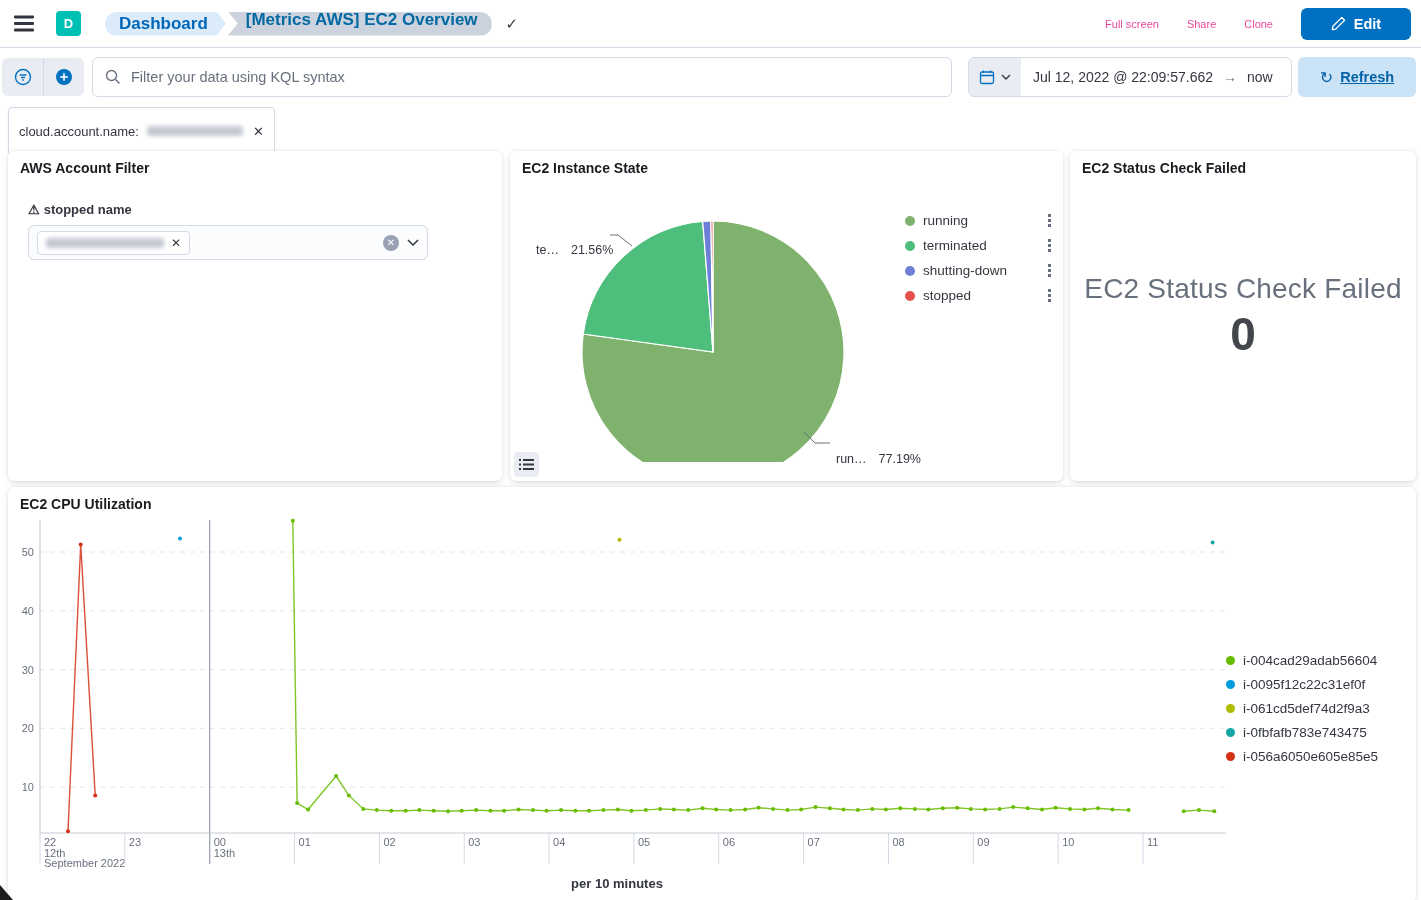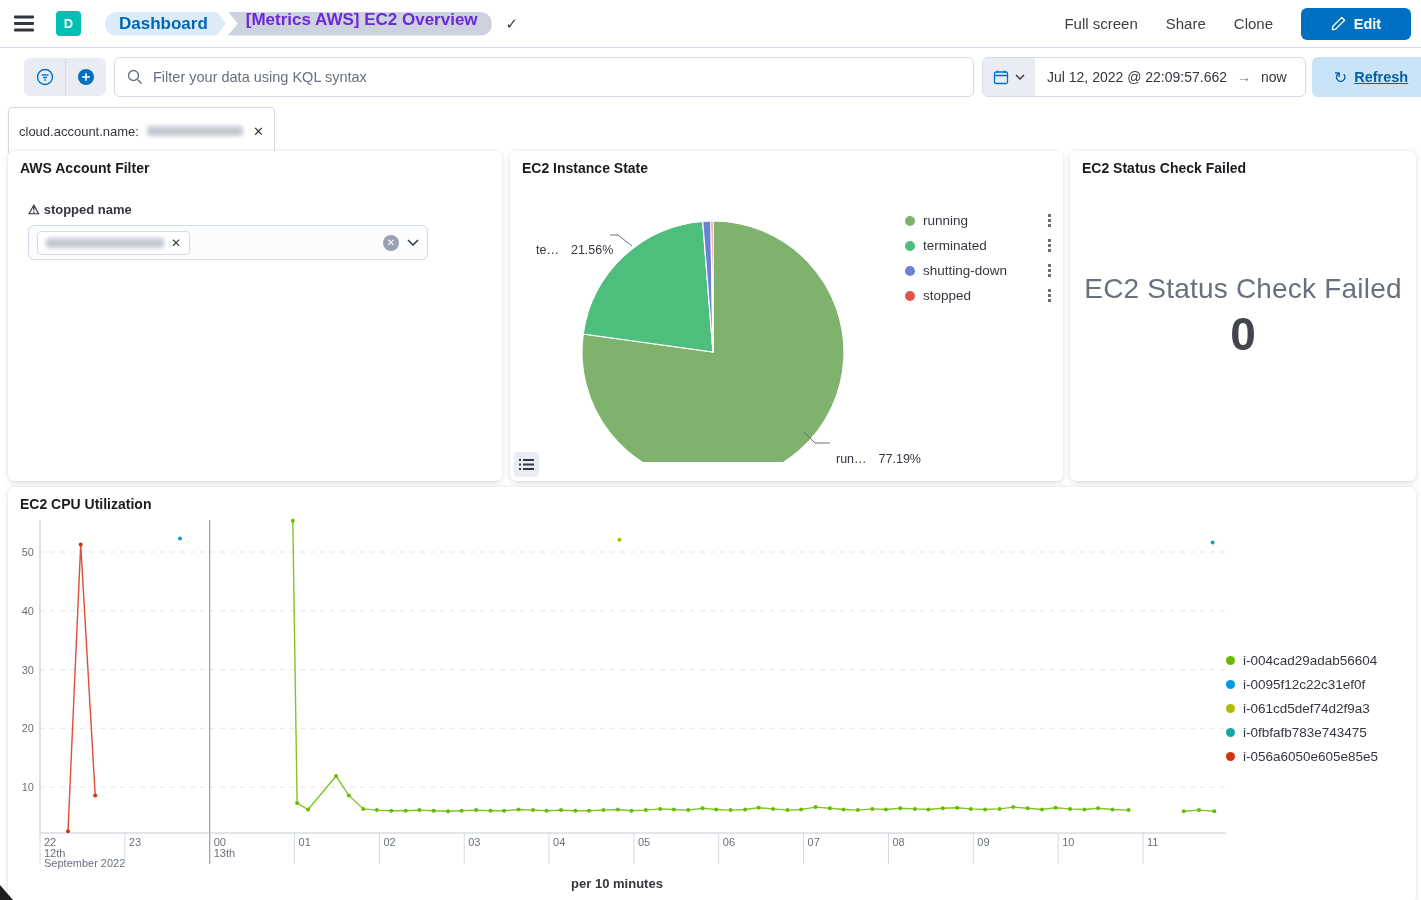--- a/index.html
+++ b/index.html
@@ -12,32 +12,32 @@
   .hamburger { width:48px; height:48px; display:flex; align-items:center; justify-content:center;
     background:none; border:none; cursor:pointer; }
   .hamburger span { display:block; width:20px; height:2.5px; background:#343741; border-radius:1px;
     box-shadow:0 6.5px 0 #343741, 0 -6.5px 0 #343741; }
   .app-badge { width:25px; height:25px; margin-left:8px; border-radius:4px; background:#00bfb3;
     color:#fff; font-weight:700; font-size:13px; display:flex; align-items:center; justify-content:center; }
   .crumbs { display:flex; align-items:center; margin-left:24px; font-size:17px; }
   .crumb { height:24px; display:flex; align-items:center; font-weight:600; }
   .crumb.first { background:#dcebf9; color:#0066b8; padding:0 18px 0 14px; border-radius:12px 0 0 12px;
     clip-path:polygon(0 0, calc(100% - 9px) 0, 100% 50%, calc(100% - 9px) 100%, 0 100%); }
-  .crumb.last { background:#ccd3de; color:#6d28d9; padding:0 14px 8px 18px; border-radius:0 12px 12px 0;
+  .crumb.last { background:#ccd3de; color:#0369a1; padding:0 14px 8px 18px; border-radius:0 12px 12px 0;
     clip-path:polygon(0 0, 100% 0, 100% 100%, 0 100%, 10px 50%); margin-left:2px; }
   .saved-check { margin-left:14px; color:#343741; font-size:15px; }
   .nav-right { margin-left:auto; display:flex; align-items:center; gap:28px; padding-right:10px; }
-  .nav-link { color:#404040; font-size:15px; font-weight:500; background:none; border:none; cursor:pointer;
+  .nav-link { color:#ec4899; font-size:11px; font-weight:500; background:none; border:none; cursor:pointer;
     font-family:inherit; }
   .edit-btn { background:#0071c2; color:#fff; border:none; border-radius:6px; height:32px; width:110px;
     font-size:14.5px; font-weight:600; display:flex; align-items:center; justify-content:center; gap:8px;
     cursor:pointer; font-family:inherit; }
 
   
-  .toolbar { display:flex; align-items:center; padding:9px 5px 0 24px; gap:8px; }
+  .toolbar { display:flex; align-items:center; padding:9px 5px 0 2px; gap:8px; }
   .icon-group { display:flex; background:#e9edf3; border-radius:6px; height:38px; }
   .icon-cell { width:41px; display:flex; align-items:center; justify-content:center; cursor:pointer;
     background:none; border:none; }
   .icon-cell + .icon-cell { border-left:1px solid #d3dae6; }
   .searchbar { flex:0 0 860px; height:40px; background:#fff; border:1px solid #d3dae6; border-radius:6px;
     display:flex; align-items:center; padding:0 12px; gap:10px; }
   .searchbar input { border:none; outline:none; flex:1; font-size:14.5px; font-family:inherit; color:#343741; }
   .searchbar input::placeholder { color:#69707d; }
   .datepicker { height:40px; border:1px solid #d3dae6; border-radius:6px; display:flex; align-items:center;
     overflow:hidden; flex:0 0 324px; background:#fff; }

